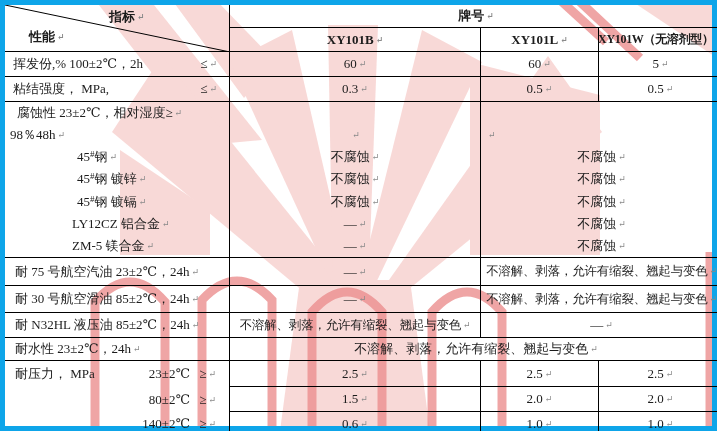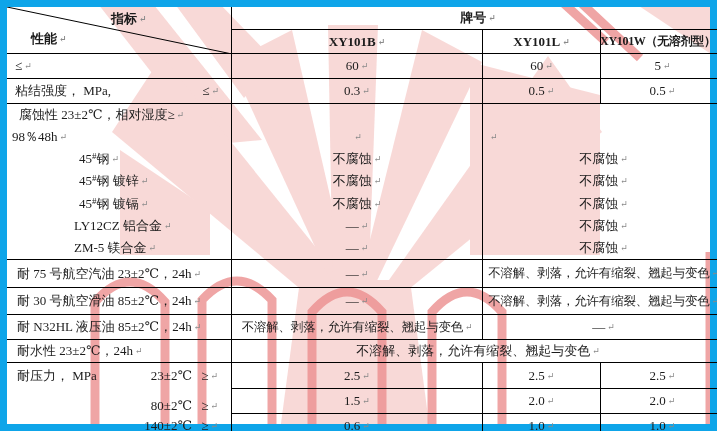--- a/index.html
+++ b/index.html
@@ -7,21 +7,21 @@
   body { font-family: "Liberation Serif","DejaVu Serif",serif; color:#1c1c1c; }
 
   .sheet { position:relative; width:717px; height:431px; background:#fff; overflow:hidden; }
   .watermark { position:absolute; left:0; top:0; z-index:0; }
 
   .grid {
     position:relative; z-index:1;
     display:grid; width:717px; height:431px;
     grid-template-columns:225px 251px 118px 123px;
     grid-template-rows:23px 24px 25px 25px 156px 28px 27px 25px 23px 26px 25px 24px;
-    border:7px solid #0ea5e9;
+    border:5px solid #0ea5e9;
     font-size:13px;
   }
   .cell { border-right:1px solid #000; border-bottom:1px solid #000; position:relative; }
   .nr { border-right:none; }
   .nb { border-bottom:none; }
   .c  { display:flex; align-items:center; justify-content:center; text-align:center; }
   .lbl { display:flex; align-items:center; }
   .bold { font-weight:bold; }
 
   
@@ -57,21 +57,21 @@
   .n32-l { grid-column:1; grid-row:8; } .n32-b { grid-column:2; grid-row:8; }
   .n32-lw { grid-column:3 / 5; grid-row:8; }
   .wat-l { grid-column:1; grid-row:9; } .wat-v { grid-column:2 / 5; grid-row:9; }
   .longtxt { font-size:12.5px; letter-spacing:-0.2px; white-space:nowrap; }
 
   .press-l { grid-column:1; grid-row:10 / 13; display:flex; flex-direction:column; }
   .pln { display:flex; align-items:center; justify-content:flex-end; padding-right:13px; }
   .pln .title { margin-right:auto; padding-left:10px; }
   .pln .temp { text-align:right; }
   .pln .op { width:26px; text-align:right; }
-  .p1 { height:26px; } .p2 { height:25px;align-items:flex-end; } .p3 { height:24px; }
+  .p1 { height:26px; } .p2 { height:25px; } .p3 { height:24px; }
   .pv1b{grid-column:2;grid-row:10;} .pv1l{grid-column:3;grid-row:10;} .pv1w{grid-column:4;grid-row:10;}
   .pv2b{grid-column:2;grid-row:11;} .pv2l{grid-column:3;grid-row:11;} .pv2w{grid-column:4;grid-row:11;}
   .pv3b{grid-column:2;grid-row:12;} .pv3l{grid-column:3;grid-row:12;} .pv3w{grid-column:4;grid-row:12;}
 
   .pad10 { padding-left:10px; }
   .pl5 { padding-left:5px; } .pl12 { padding-left:12px; }
   .pl72 { padding-left:72px; } .pl67 { padding-left:67px; }
 </style>
 </head>
 <body>
@@ -119,20 +119,21 @@
       <span class="pm">XY101B</span>
     </div>
     <div class="cell c colL bold">
       <span class="pm">XY101L</span>
     </div>
     <div class="cell nr c colW bold">
       <span class="pm">XY101W（无溶剂型）</span>
     </div>
 
     <div class="cell lbl oplbl vol-l">
+      <span>挥发份,%  100±2℃，2h</span>
       <span class="pm">≤</span>
     </div>
     <div class="cell c" style="grid-column:2;grid-row:3">
         <span class="pm">60</span>
       </div>
     <div class="cell c" style="grid-column:3;grid-row:3">
         <span class="pm">60</span>
       </div>
     <div class="cell nr c" style="grid-column:4;grid-row:3">
         <span class="pm">5</span>

